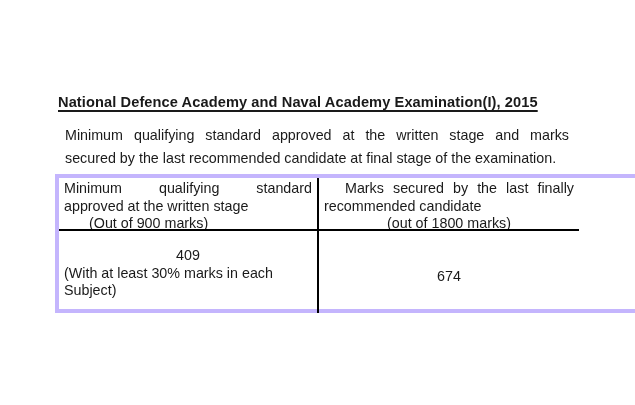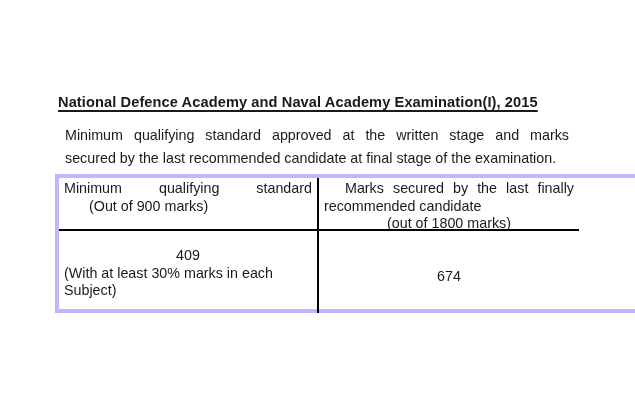--- a/index.html
+++ b/index.html
@@ -86,20 +86,21 @@
 
   <p class="intro">
     <span class="blockline stretch">Minimum qualifying standard approved at the written stage and marks</span>
     <span class="blockline">secured by the last recommended candidate at final stage of the examination.</span>
   </p>
 
   <div class="marks-table">
 
     <div class="cell header-row col-divider">
       <span class="blockline stretch">Minimum qualifying standard</span>
+      <span class="blockline">approved at the written stage</span>
       <span class="blockline indent-25">(Out of 900 marks)</span>
     </div>
 
     <div class="cell header-row">
       <span class="blockline stretch first-indent">Marks secured by the last finally</span>
       <span class="blockline">recommended candidate</span>
       <span class="blockline center">(out of 1800 marks)</span>
     </div>
 
     <div class="cell body-left col-divider">

